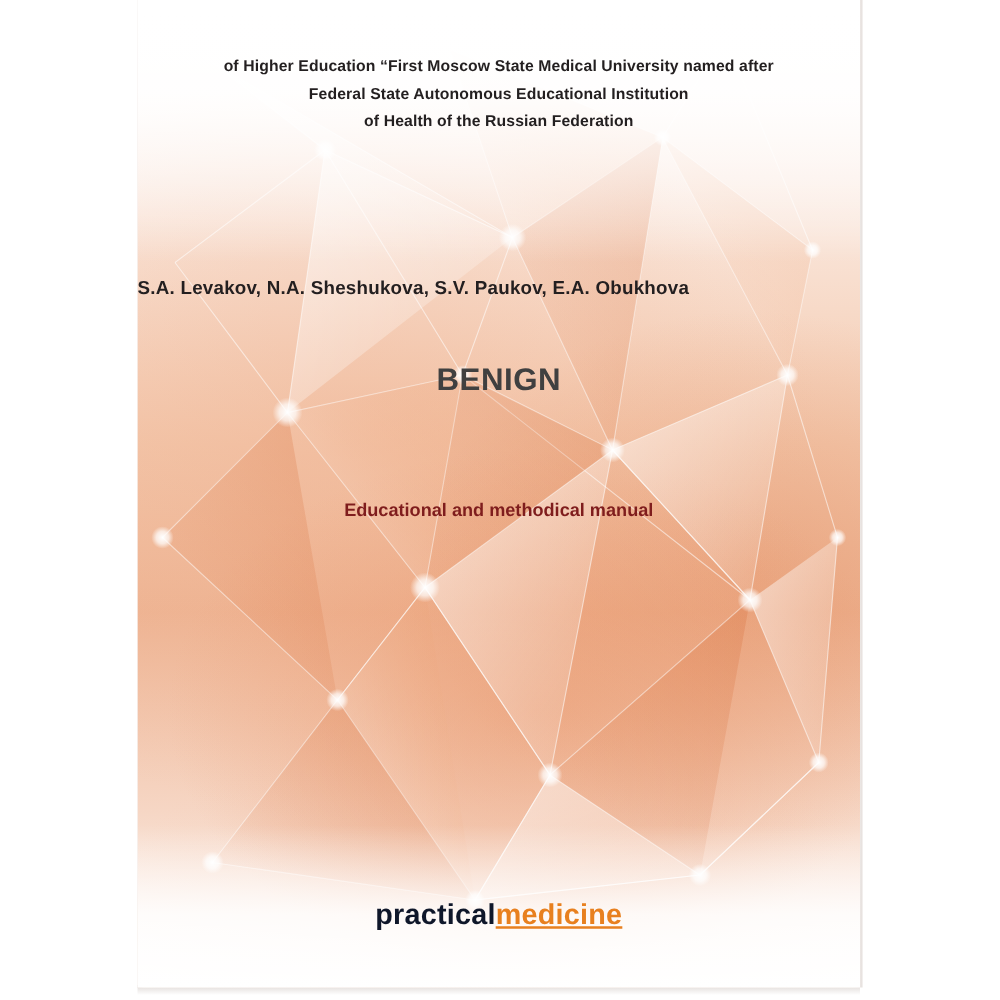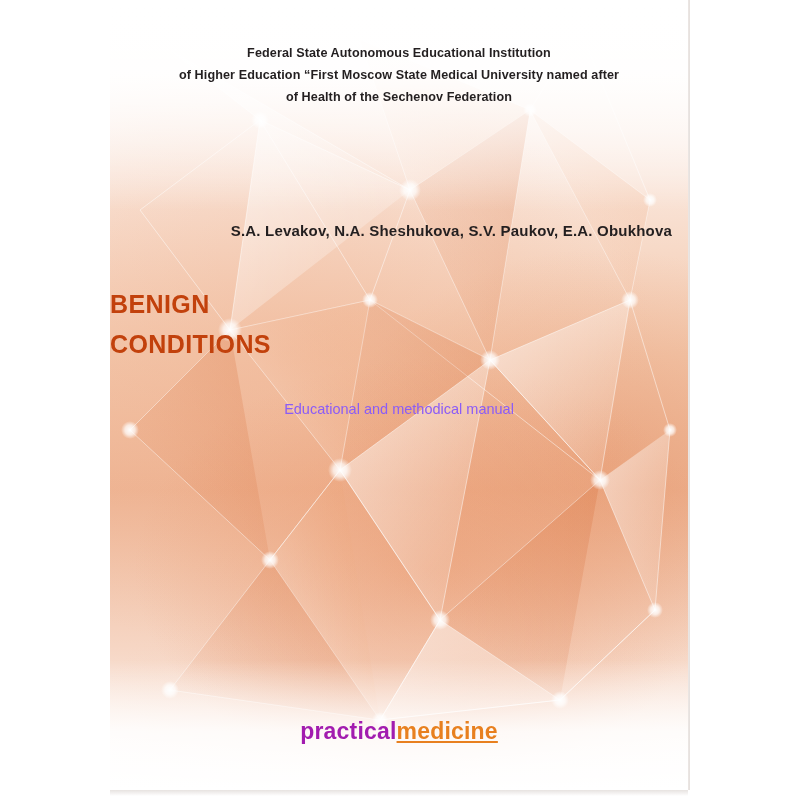--- a/index.html
+++ b/index.html
@@ -95,57 +95,58 @@
     text-align: center;
     color: #231f20;
     font-size: 12.6px;
     font-weight: bold;
     line-height: 22px;
     letter-spacing: 0.1px;
   }
   .institution div { white-space: nowrap; }
   .authors {
     position: absolute;
-    left: 0; right: 16px;
+    left: 0; right: 0;
     top: 222px;
-    text-align: right;
+    text-align: left;
     color: #231f20;
     font-size: 15px;
     font-weight: bold;
     letter-spacing: 0.2px;
   }
   .title {
     position: absolute;
     left: 0; right: 0;
     top: 284px;
-    color: #c2410c;
+    text-align: center;
+    color: #404040;
     font-size: 25px;
     font-weight: bold;
     line-height: 40px;
     letter-spacing: 0.4px;
   }
   .subtitle {
     position: absolute;
     left: 0; right: 0;
     top: 401px;
     text-align: center;
-    color: #8b5cf6;
+    color: #7f1d1d;
     font-size: 14.5px;
-    font-weight: normal;
+    font-weight: bold;
   }
   .publisher {
     position: absolute;
     left: 0; right: 0;
     top: 718px;
     text-align: center;
     font-size: 23px;
     font-weight: bold;
     letter-spacing: 0.2px;
   }
-  .publisher .pub-a { color: #a21caf; }
+  .publisher .pub-a { color: #0f172a; }
   .publisher .pub-b { color: #e8801f; text-decoration: underline; }
 </style>
 </head>
 <body>
 
 <div class="page">
 
   <div class="cover-shadow-left"></div>
   <div class="cover-shadow-right"></div>
   <div class="cover-bottom-edge"></div>
@@ -230,30 +231,29 @@
         </g>
       </svg>
     </div>
 
     <div class="top-fade"></div>
     <div class="bottom-fade"></div>
 
     <div class="text-layer">
 
       <div class="institution">
+        <div>of Higher Education “First Moscow State Medical University named after</div>
         <div>Federal State Autonomous Educational Institution</div>
-        <div>of Higher Education “First Moscow State Medical University named after</div>
-        <div>of Health of the Sechenov Federation</div>
+        <div>of Health of the Russian Federation</div>
       </div>
 
       <div class="authors">S.A. Levakov, N.A. Sheshukova, S.V. Paukov, E.A. Obukhova</div>
 
       <div class="title">
         <div>BENIGN</div>
-        <div>CONDITIONS</div>
       </div>
 
       <div class="subtitle">Educational and methodical manual</div>
 
       <div class="publisher">
         <span class="pub-a">practical</span><span class="pub-b">medicine</span>
       </div>
 
     </div>
   </div>

